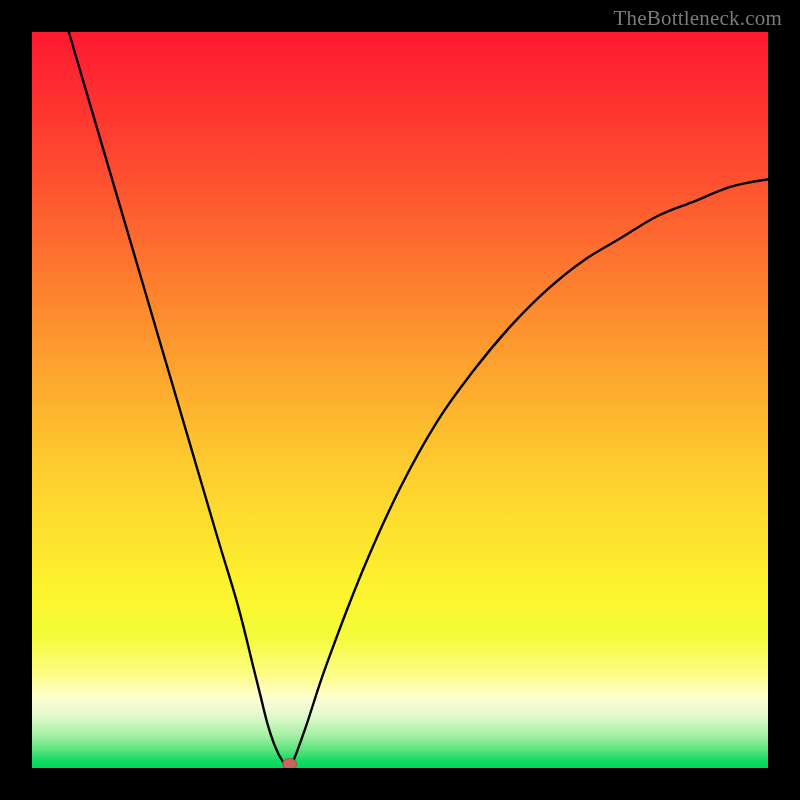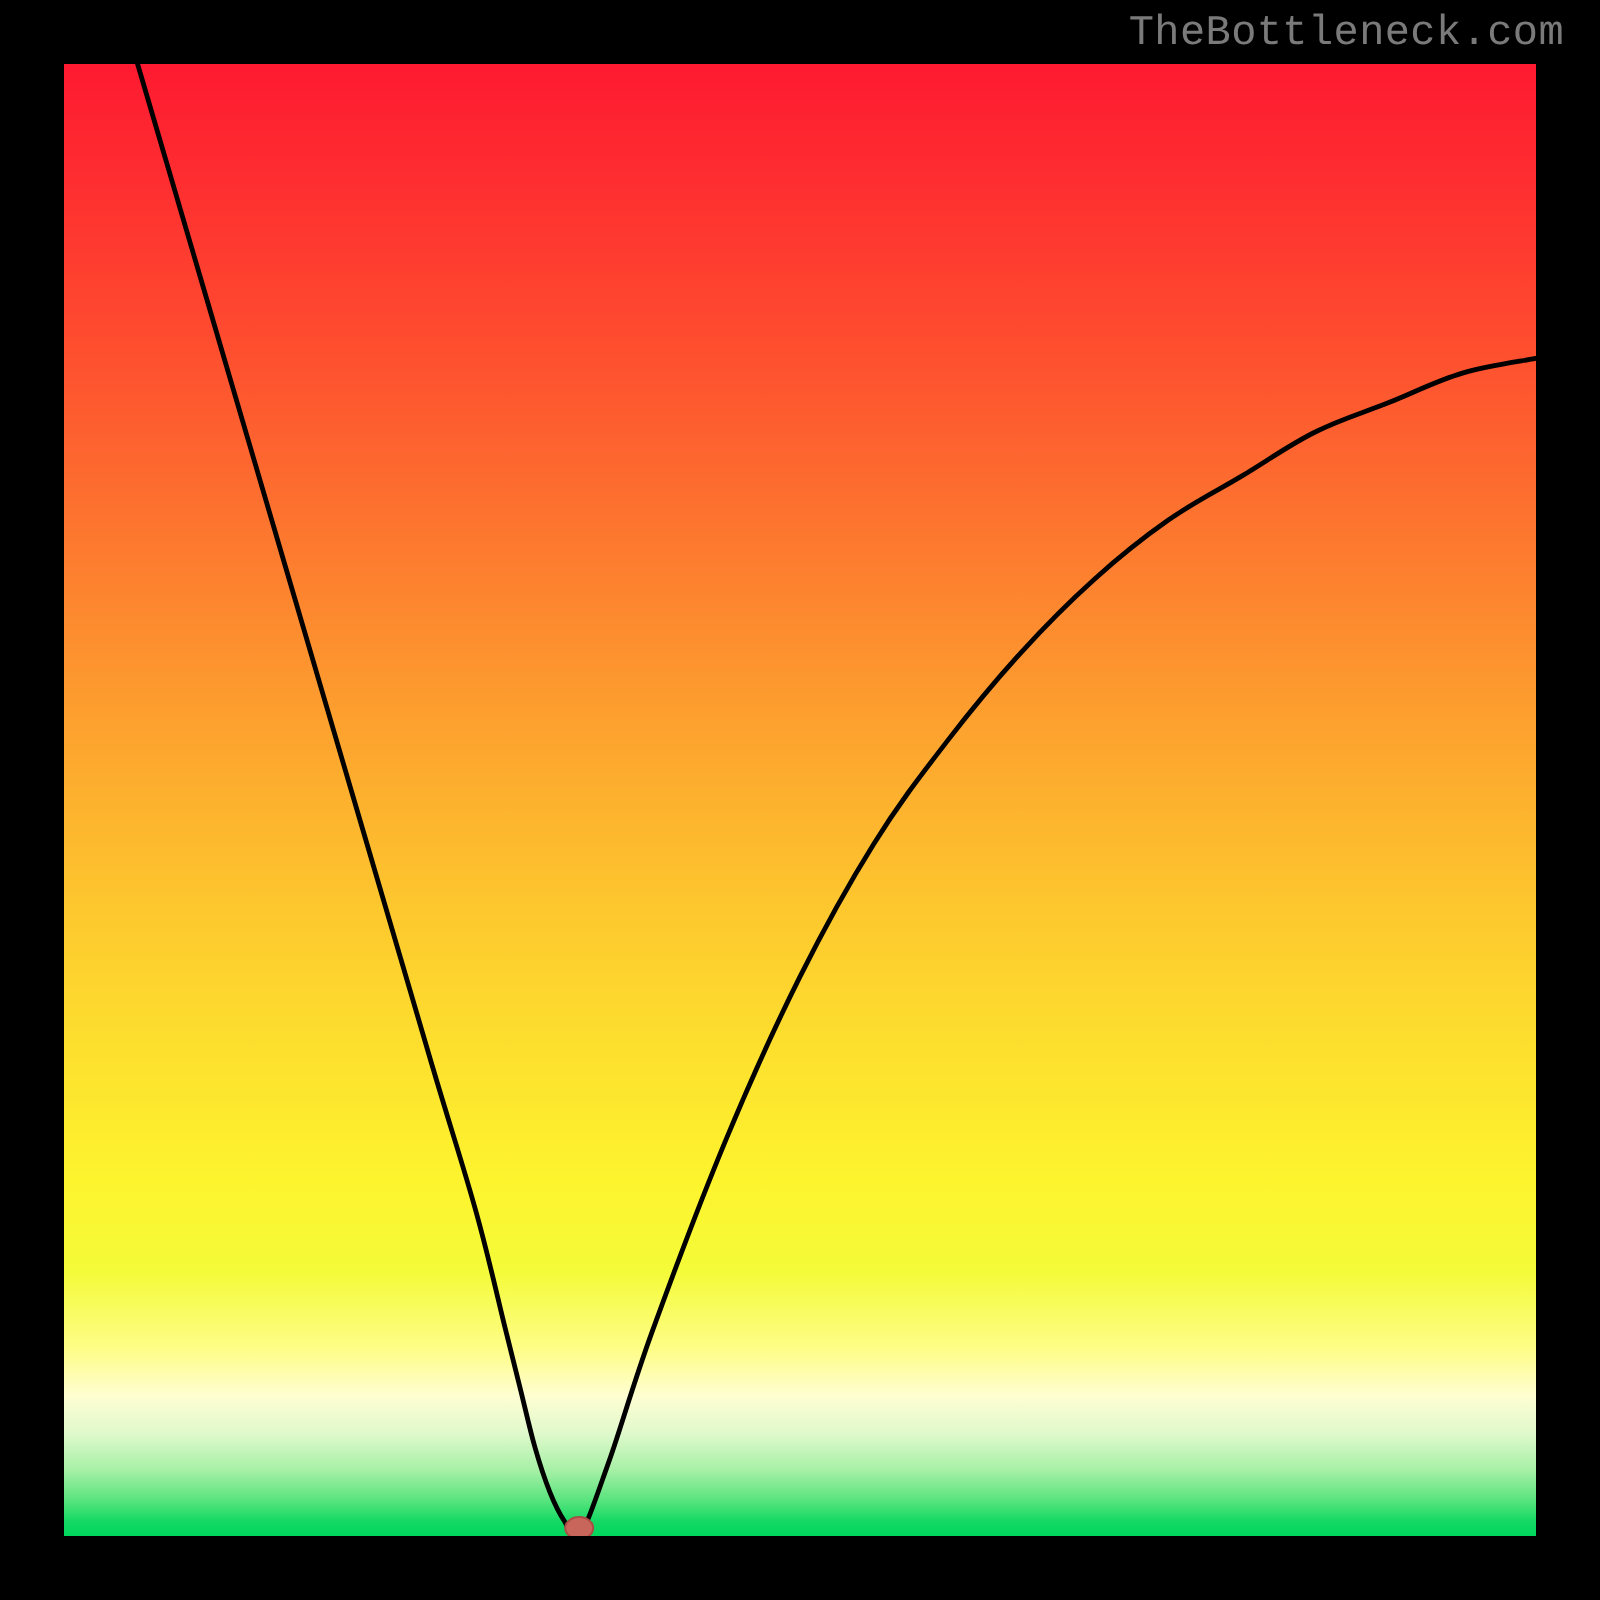--- a/index.html
+++ b/index.html
@@ -28,21 +28,21 @@
     overflow: hidden;
   }
   .watermark {
     position: absolute;
     top: 6px;
     right: 18px;
     color: #7a7a7a;
     font-size: 21px;
     font-weight: 400;
     letter-spacing: 0.2px;
-    font-family: Liberation Mono, monospace;
+    font-family: Liberation Serif, serif;
   }
   svg { display: block; }
 </style>
 </head>
 <body>
 
 <div class="frame">
 
   <div class="watermark">TheBottleneck.com</div>
 

